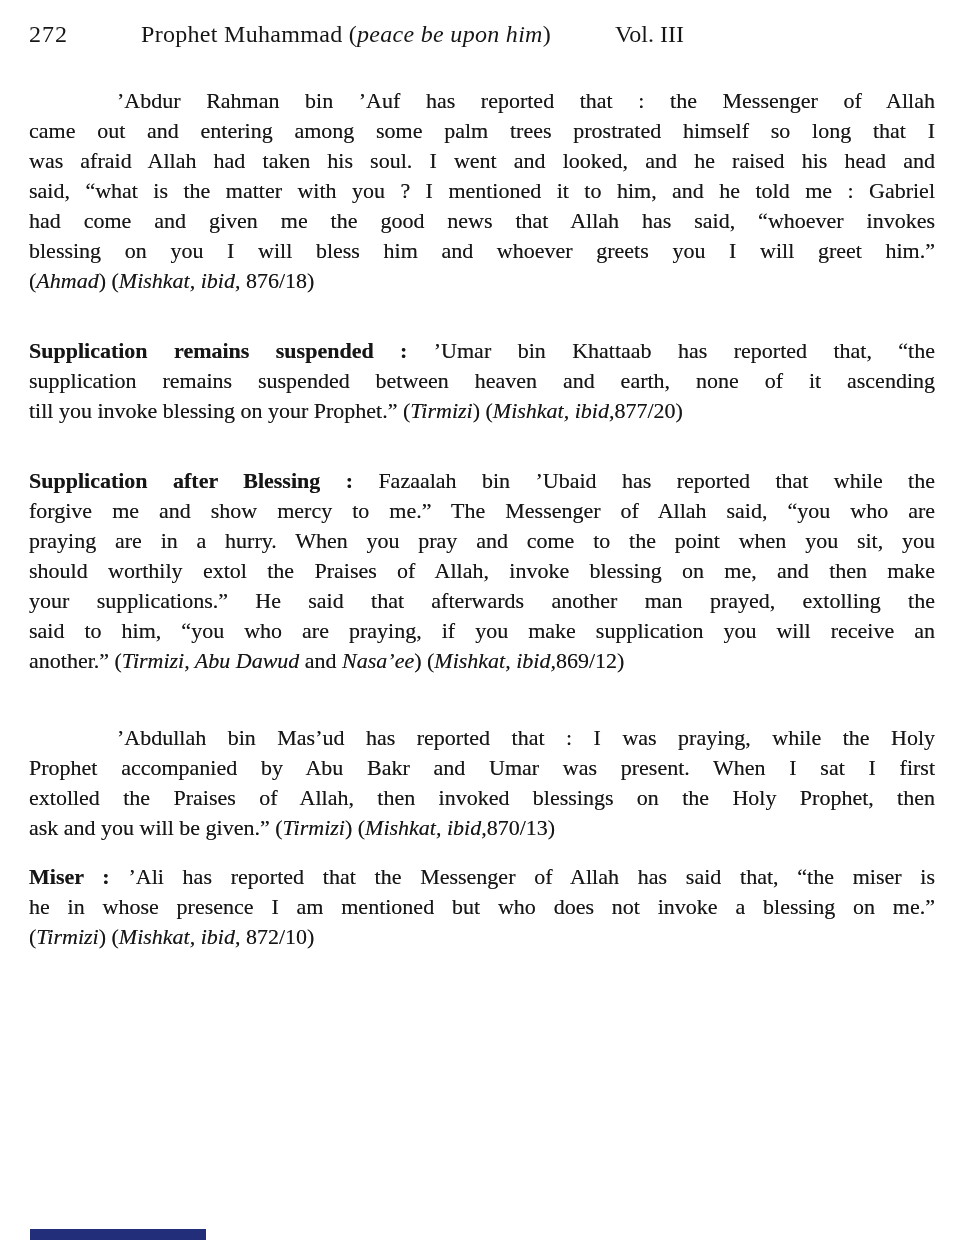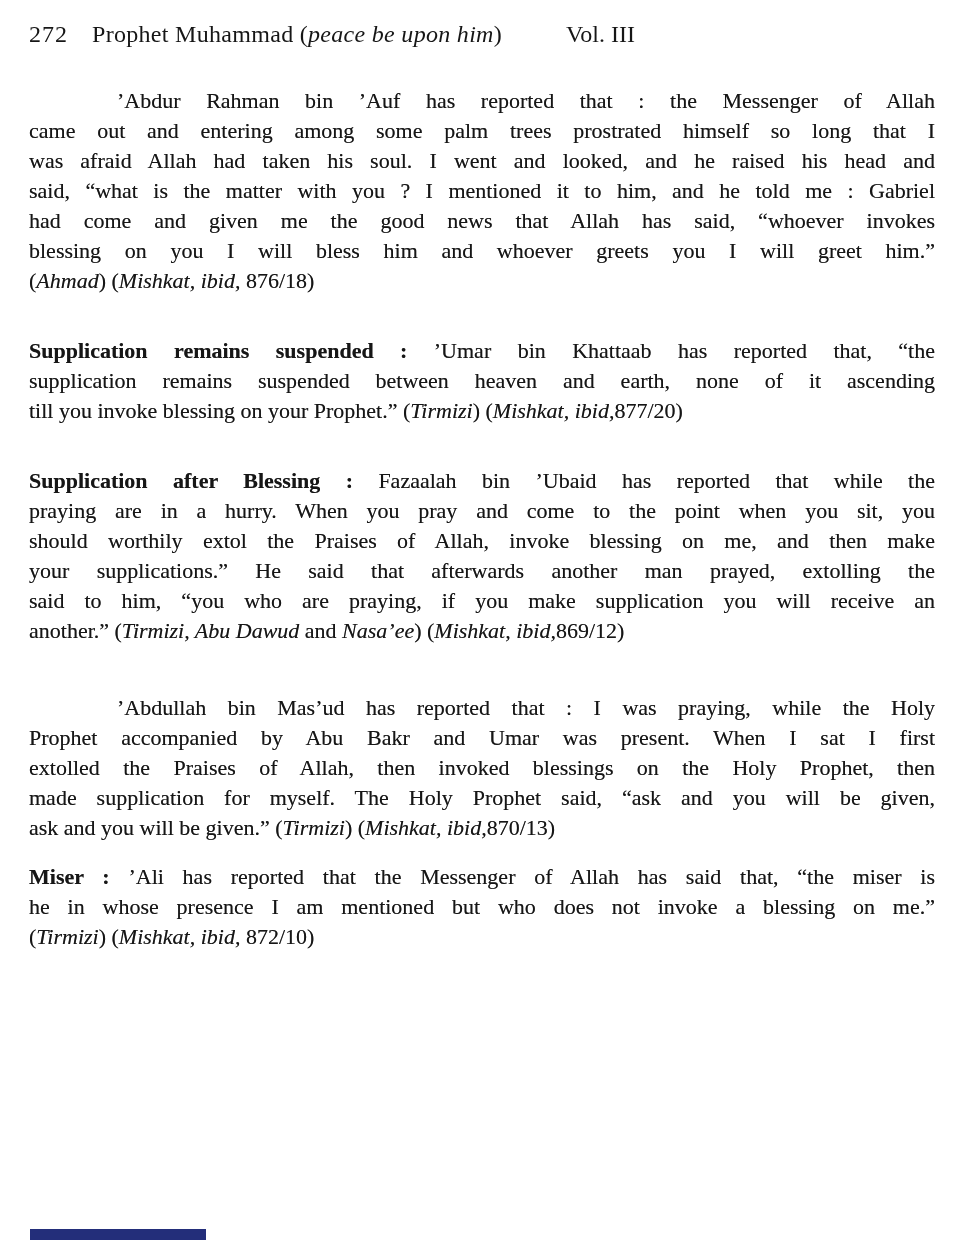--- a/index.html
+++ b/index.html
@@ -21,21 +21,21 @@
   }
   
   .running-header {
     display: flex;
     align-items: baseline;
     font-size: 24px;
     line-height: 28px;
     white-space: nowrap;
   }
   .running-header .page-number { letter-spacing: 1px; }
-  .running-header .book-title { margin-left: 24px; letter-spacing: 0.3px; }
+  .running-header .book-title { margin-left: 73px; letter-spacing: 0.3px; }
   .running-header .volume { margin-left: 64px; }
   .italic { font-style: italic; }
   .bold { font-weight: bold; }
   
   .body-text {
     margin-top: 38px;
   }
   .paragraph { margin-top: 40px; }
   .paragraph:first-child { margin-top: 0; }
   .paragraph:nth-child(4) { margin-top: 47px; }
@@ -88,31 +88,31 @@
         <div class="line"><span class="">blessing on you I will bless him and whoever greets you I will greet him.”</span></div>
         <div class="line last"><span class="">(</span><span class="italic">Ahmad</span><span class="">) (</span><span class="italic">Mishkat, ibid,</span><span class=""> 876/18)</span></div>
       </div>
       <div class="paragraph">
         <div class="line"><span class="bold">Supplication remains suspended : </span><span class="">’Umar bin Khattaab has reported that, “the</span></div>
         <div class="line"><span class="">supplication remains suspended between heaven and earth, none of it ascending</span></div>
         <div class="line last"><span class="">till you invoke blessing on your Prophet.” (</span><span class="italic">Tirmizi</span><span class="">) (</span><span class="italic">Mishkat, ibid,</span><span class="">877/20)</span></div>
       </div>
       <div class="paragraph">
         <div class="line"><span class="bold">Supplication after Blessing : </span><span class="">Fazaalah bin ’Ubaid has reported that while the</span></div>
+        <div class="line"><span class="">forgive me and show mercy to me.” The Messenger of Allah said, “you who are</span></div>
         <div class="line"><span class="">praying are in a hurry. When you pray and come to the point when you sit, you</span></div>
         <div class="line"><span class="">should worthily extol the Praises of Allah, invoke blessing on me, and then make</span></div>
         <div class="line"><span class="">your supplications.” He said that afterwards another man prayed, extolling the</span></div>
         <div class="line"><span class="">said to him, “you who are praying, if you make supplication you will receive an</span></div>
         <div class="line last"><span class="">another.” (</span><span class="italic">Tirmizi, Abu Dawud</span><span class=""> and </span><span class="italic">Nasa’ee</span><span class="">) (</span><span class="italic">Mishkat, ibid,</span><span class="">869/12)</span></div>
       </div>
       <div class="paragraph">
         <div class="line indent"><span class="">’Abdullah bin Mas’ud has reported that : I was praying, while the Holy</span></div>
         <div class="line"><span class="">Prophet accompanied by Abu Bakr and Umar was present. When I sat I first</span></div>
         <div class="line"><span class="">extolled the Praises of Allah, then invoked blessings on the Holy Prophet, then</span></div>
-        <div class="line"><span class="">made supplication for myself. The Holy Prophet said, “ask and you will be given,</span></div>
         <div class="line last"><span class="">ask and you will be given.” (</span><span class="italic">Tirmizi</span><span class="">) (</span><span class="italic">Mishkat, ibid,</span><span class="">870/13)</span></div>
       </div>
       <div class="paragraph">
         <div class="line"><span class="bold">Miser : </span><span class="">’Ali has reported that the Messenger of Allah has said that, “the miser is</span></div>
         <div class="line"><span class="">he in whose presence I  am mentioned but who does not invoke a blessing on me.”</span></div>
         <div class="line last"><span class="">(</span><span class="italic">Tirmizi</span><span class="">) (</span><span class="italic">Mishkat, ibid,</span><span class=""> 872/10)</span></div>
       </div>
     </div>
 
   <div class="scan-bar" style="background-color: rgb(35, 46, 122);"></div>

